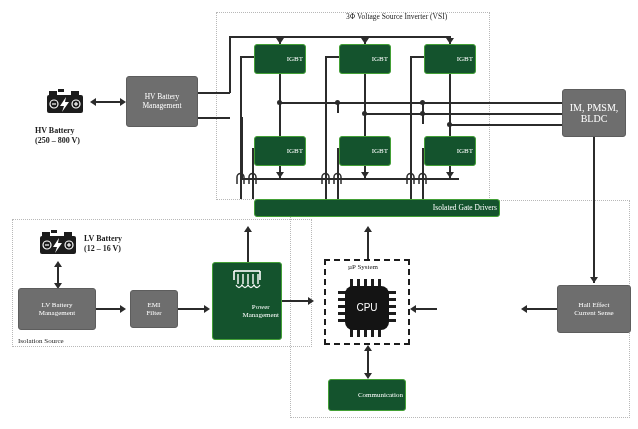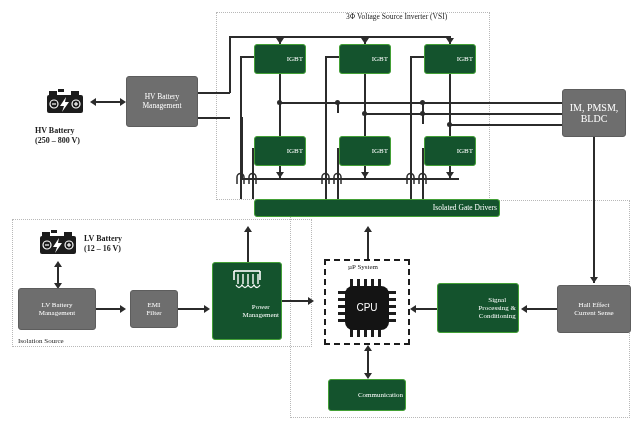--- a/index.html
+++ b/index.html
@@ -375,22 +375,17 @@
   </div>
 
   <div class="blk gray" style="left:557px; top:285px; width:74px; height:48px; font-size:7px;">
     <span class="lbl" style="white-space:pre-line;">Hall Effect
 Current Sense</span>
   </div>
 
   <div class="wire h" style="left:525px; top:308px; width:32px;"></div>
   <div class="arw left" style="left:521px; top:305px;"></div>
 
-  <div class="blk green" style="left:437px; top:283px; width:82px; height:50px; font-size:7px;">
-    <span class="lbl" style="white-space:pre-line;">Signal
-Processing &amp;
-Conditioning</span>
-  </div>
 
   <div class="wire h" style="left:414px; top:308px; width:23px;"></div>
   <div class="arw left" style="left:410px; top:305px;"></div>
 
 </div>
 
 </body></html>

